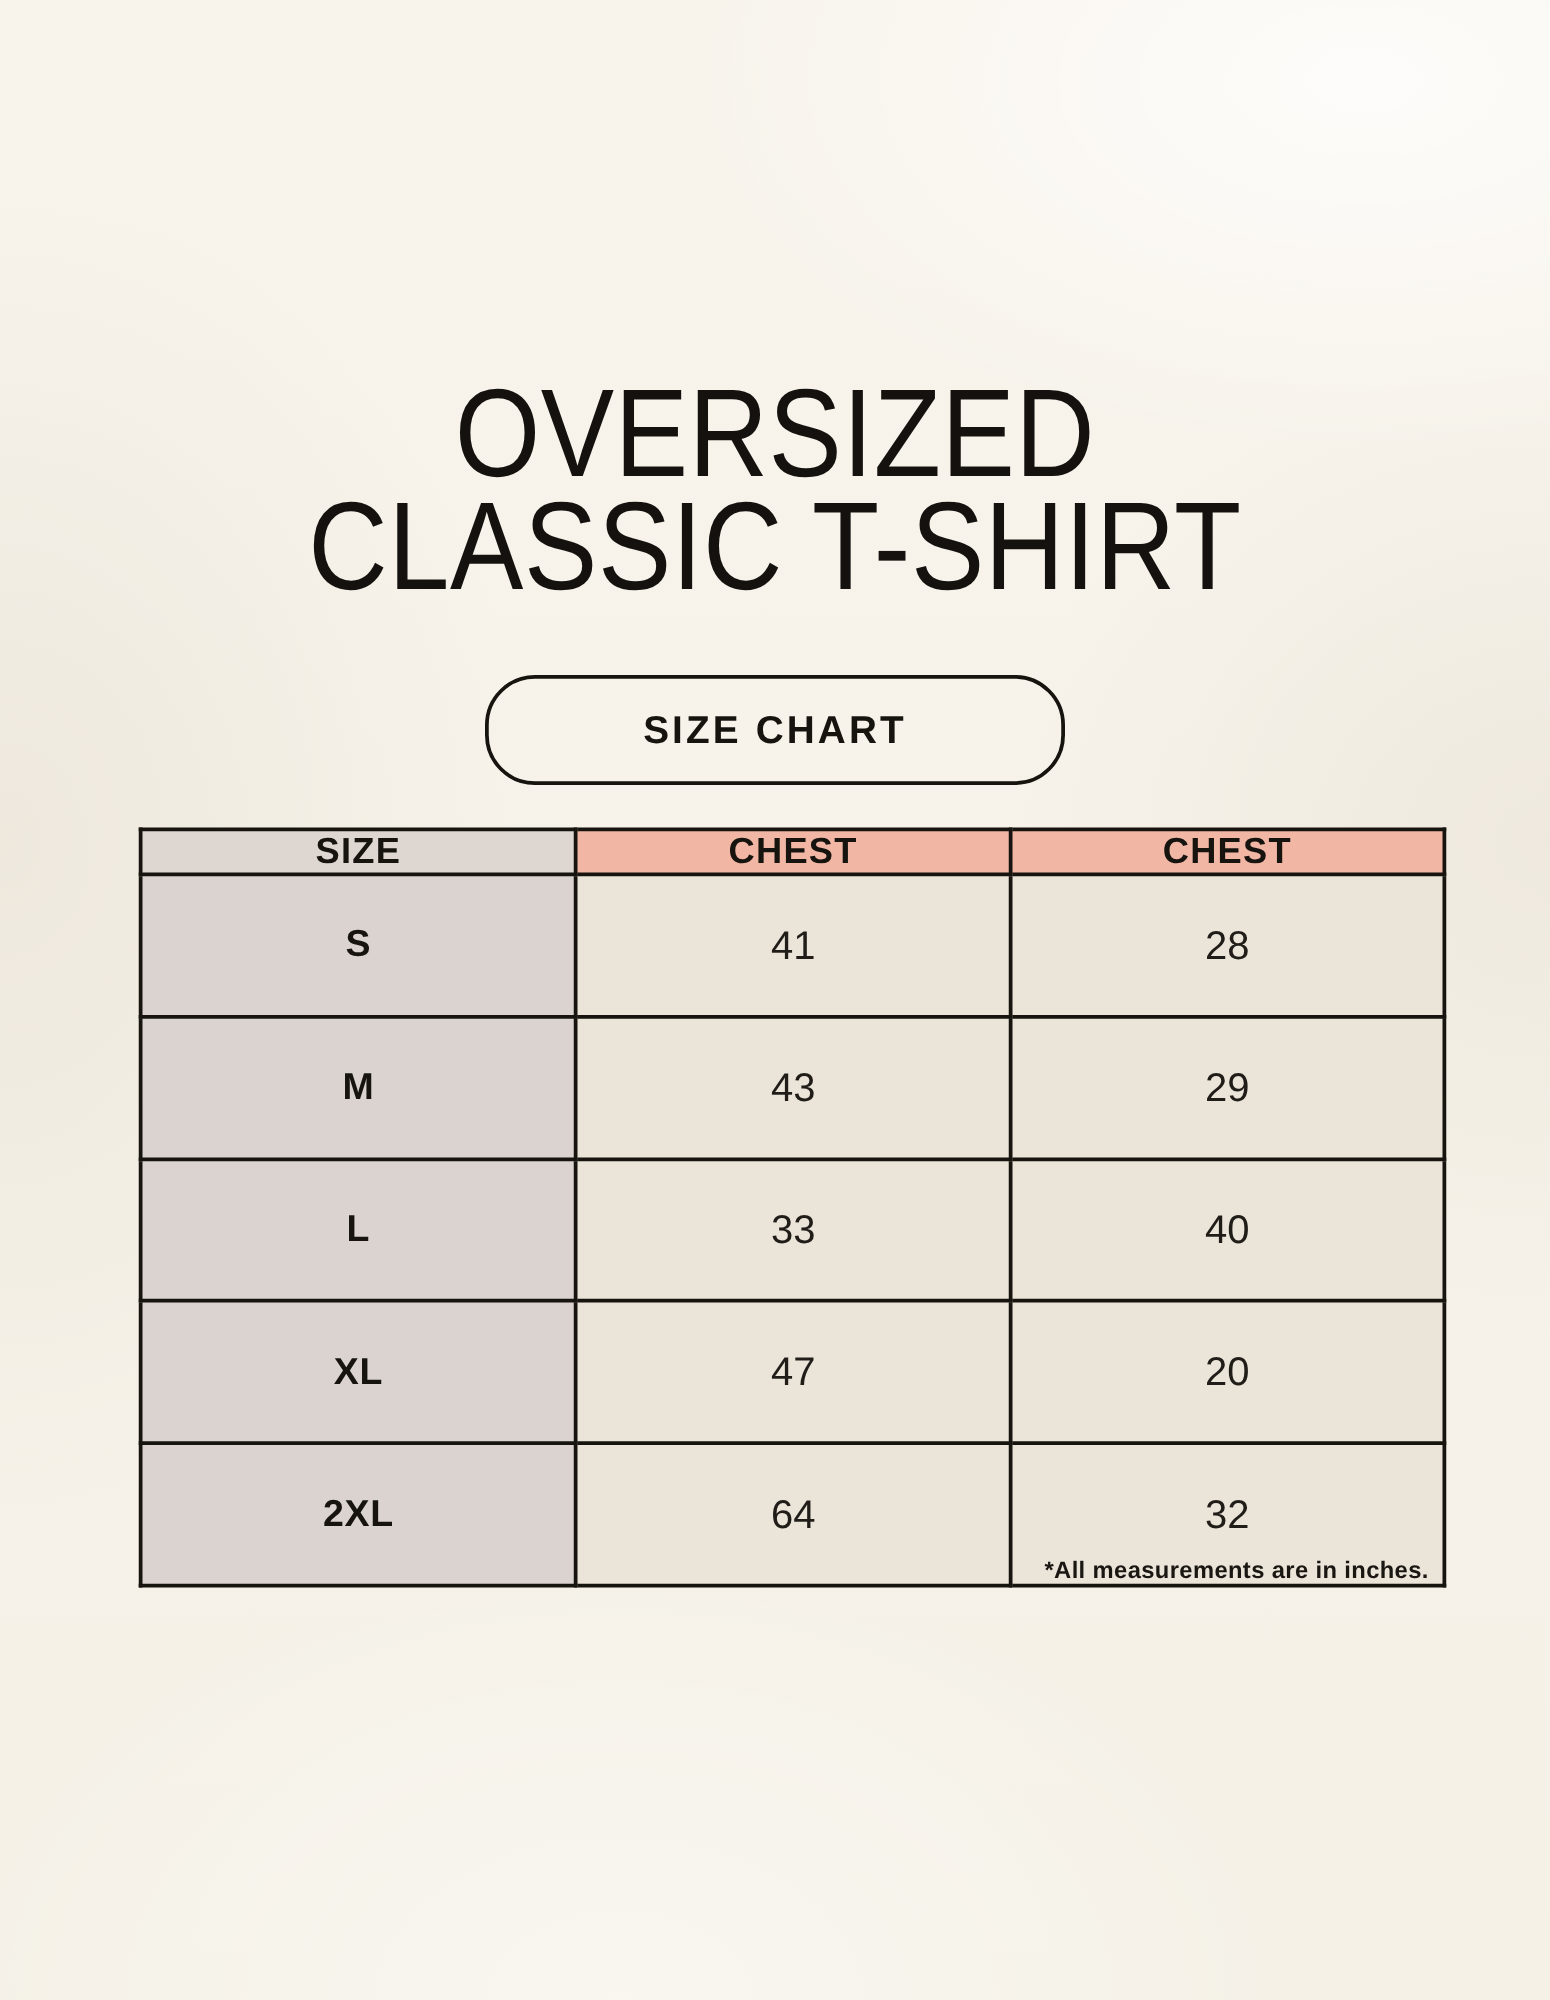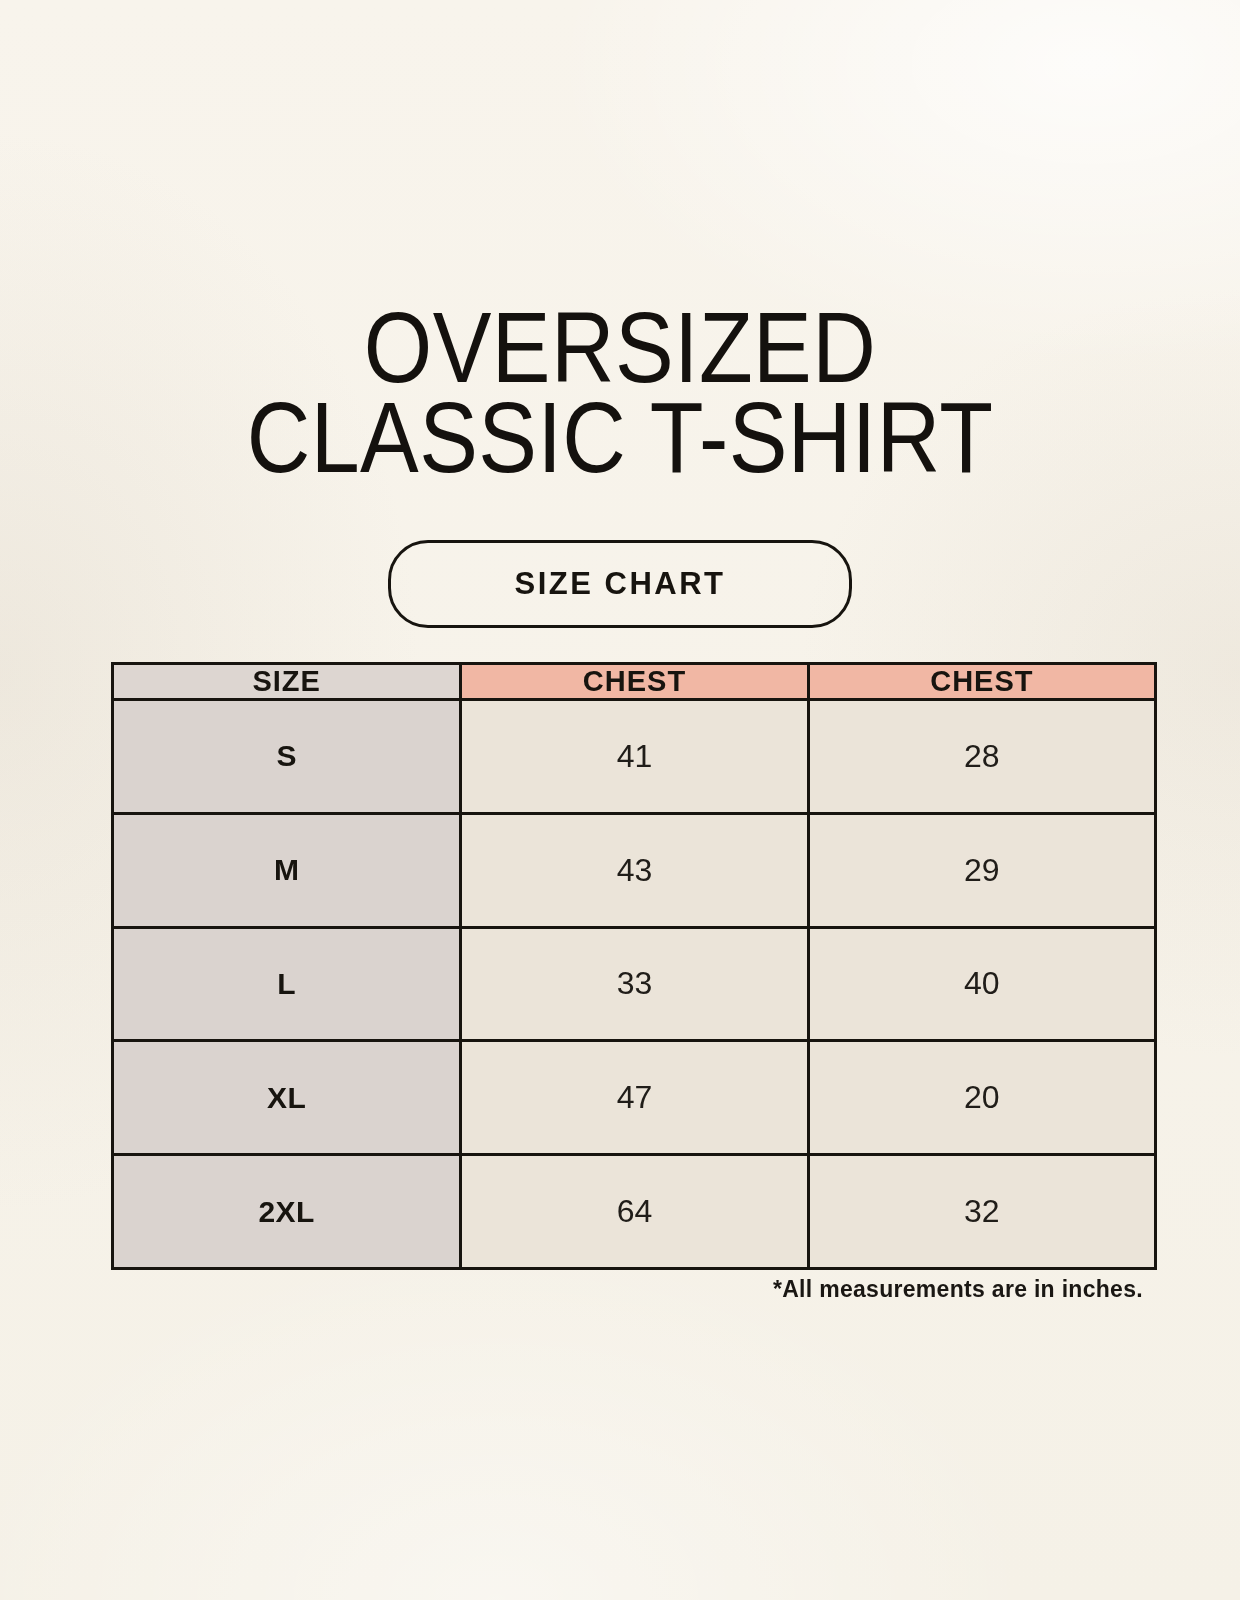--- a/index.html
+++ b/index.html
@@ -85,25 +85,25 @@
   .cell-val {
     background: #ebe4d9;
     font-size: 32px;
     font-weight: 400;
     color: #201d19;
   }
 
   
   .footnote {
     position: absolute;
-    top: 1272px; left: 97px;
+    top: 1240px; left: 97px;
     width: 1046px;
     line-height: 34px;
     text-align: right;
-    font-size: 23px;
+    font-size: 19px;
     font-weight: 700;
     letter-spacing: 0.3px;
     color: #1a1713;
   }
 </style>
 </head>
 <body>
 
 <div class="page">
 

